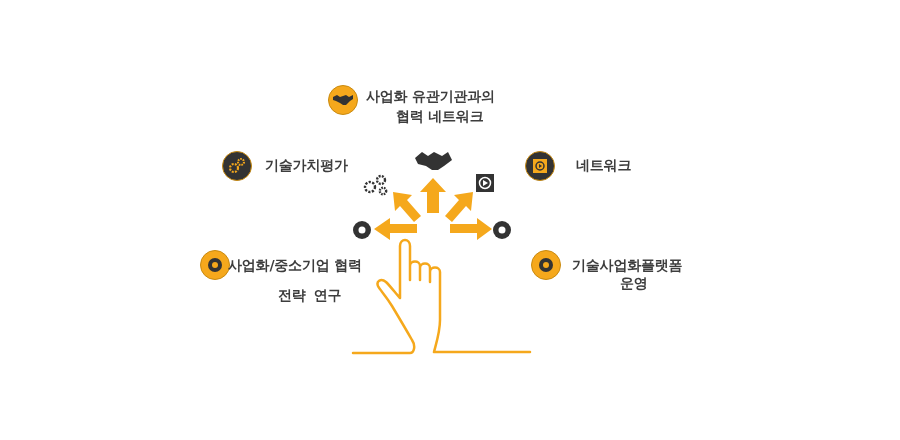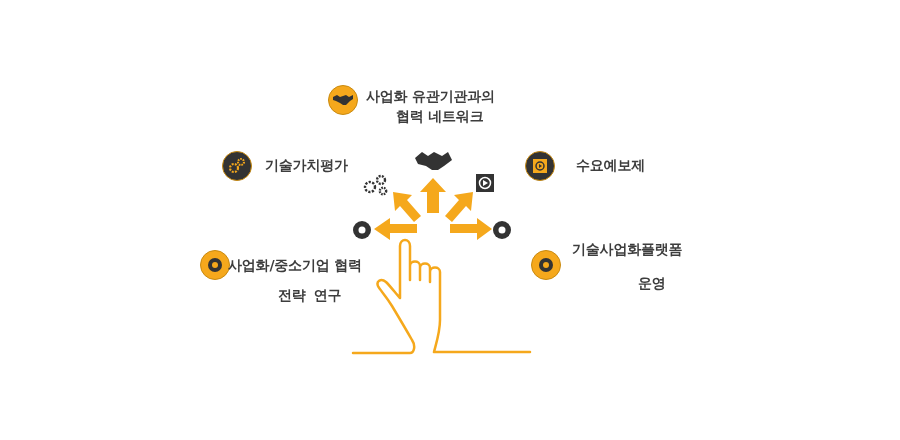--- a/index.html
+++ b/index.html
@@ -31,39 +31,39 @@
 </div>
 <div class="label" style="left:265px;top:157px;text-align:center;">기술가치평가</div>
 
 <div class="badge dark" style="left:525px;top:151px;">
   <svg width="16" height="16" viewBox="0 0 16 16">
     <rect x="1" y="1" width="14" height="14" fill="#f5a81c"></rect>
     <circle cx="8" cy="8" r="4" fill="none" stroke="#333" stroke-width="1.5"></circle>
     <path d="M7 6 L10 8 L7 10 Z" fill="#333"></path>
   </svg>
 </div>
-<div class="label" style="left:576px;top:157px;">수요예보제</div>
+<div class="label" style="left:576px;top:157px;">네트워크</div>
 
 <div class="badge yellow" style="left:200px;top:250px;">
   <svg width="16" height="16" viewBox="0 0 16 16">
     <circle cx="8" cy="8" r="7" fill="#333"></circle>
     <circle cx="8" cy="8" r="3" fill="#f5a81c"></circle>
   </svg>
 </div>
 <div class="label" style="left:228px;top:257px;">사업화/중소기업 협력</div>
 <div class="label" style="left:278px;top:287px;font-family:Liberation Mono, monospace;">전략 연구</div>
 
 <div class="badge yellow" style="left:531px;top:250px;">
   <svg width="16" height="16" viewBox="0 0 16 16">
     <circle cx="8" cy="8" r="7" fill="#333"></circle>
     <circle cx="8" cy="8" r="3" fill="#f5a81c"></circle>
   </svg>
 </div>
-<div class="label" style="left:572px;top:241px;">기술사업화플랫폼</div>
-<div class="label" style="left:638px;top:275px;font-family:Liberation Mono, monospace;">운영</div>
+<div class="label" style="left:572px;top:257px;">기술사업화플랫폼</div>
+<div class="label" style="left:620px;top:275px;font-family:Liberation Mono, monospace;">운영</div>
 
 <svg class="abs" style="left:340px;top:140px;" width="220" height="220" viewBox="0 0 220 220">
 
   <g fill="#333">
     <path d="M75 18 L82 12 L88 16 L94 12 L102 16 L108 12 L112 20 L104 26 L98 30 L92 30 L86 26 L78 24 Z"></path>
   </g>
   <g fill="none" stroke="#333" stroke-width="2.4">
     <circle cx="30" cy="47" r="5" stroke-dasharray="2.2 1.4"></circle>
     <circle cx="41" cy="40" r="4" stroke-dasharray="2 1.2"></circle>
     <circle cx="43" cy="51" r="3.2" stroke-dasharray="1.6 1"></circle>

